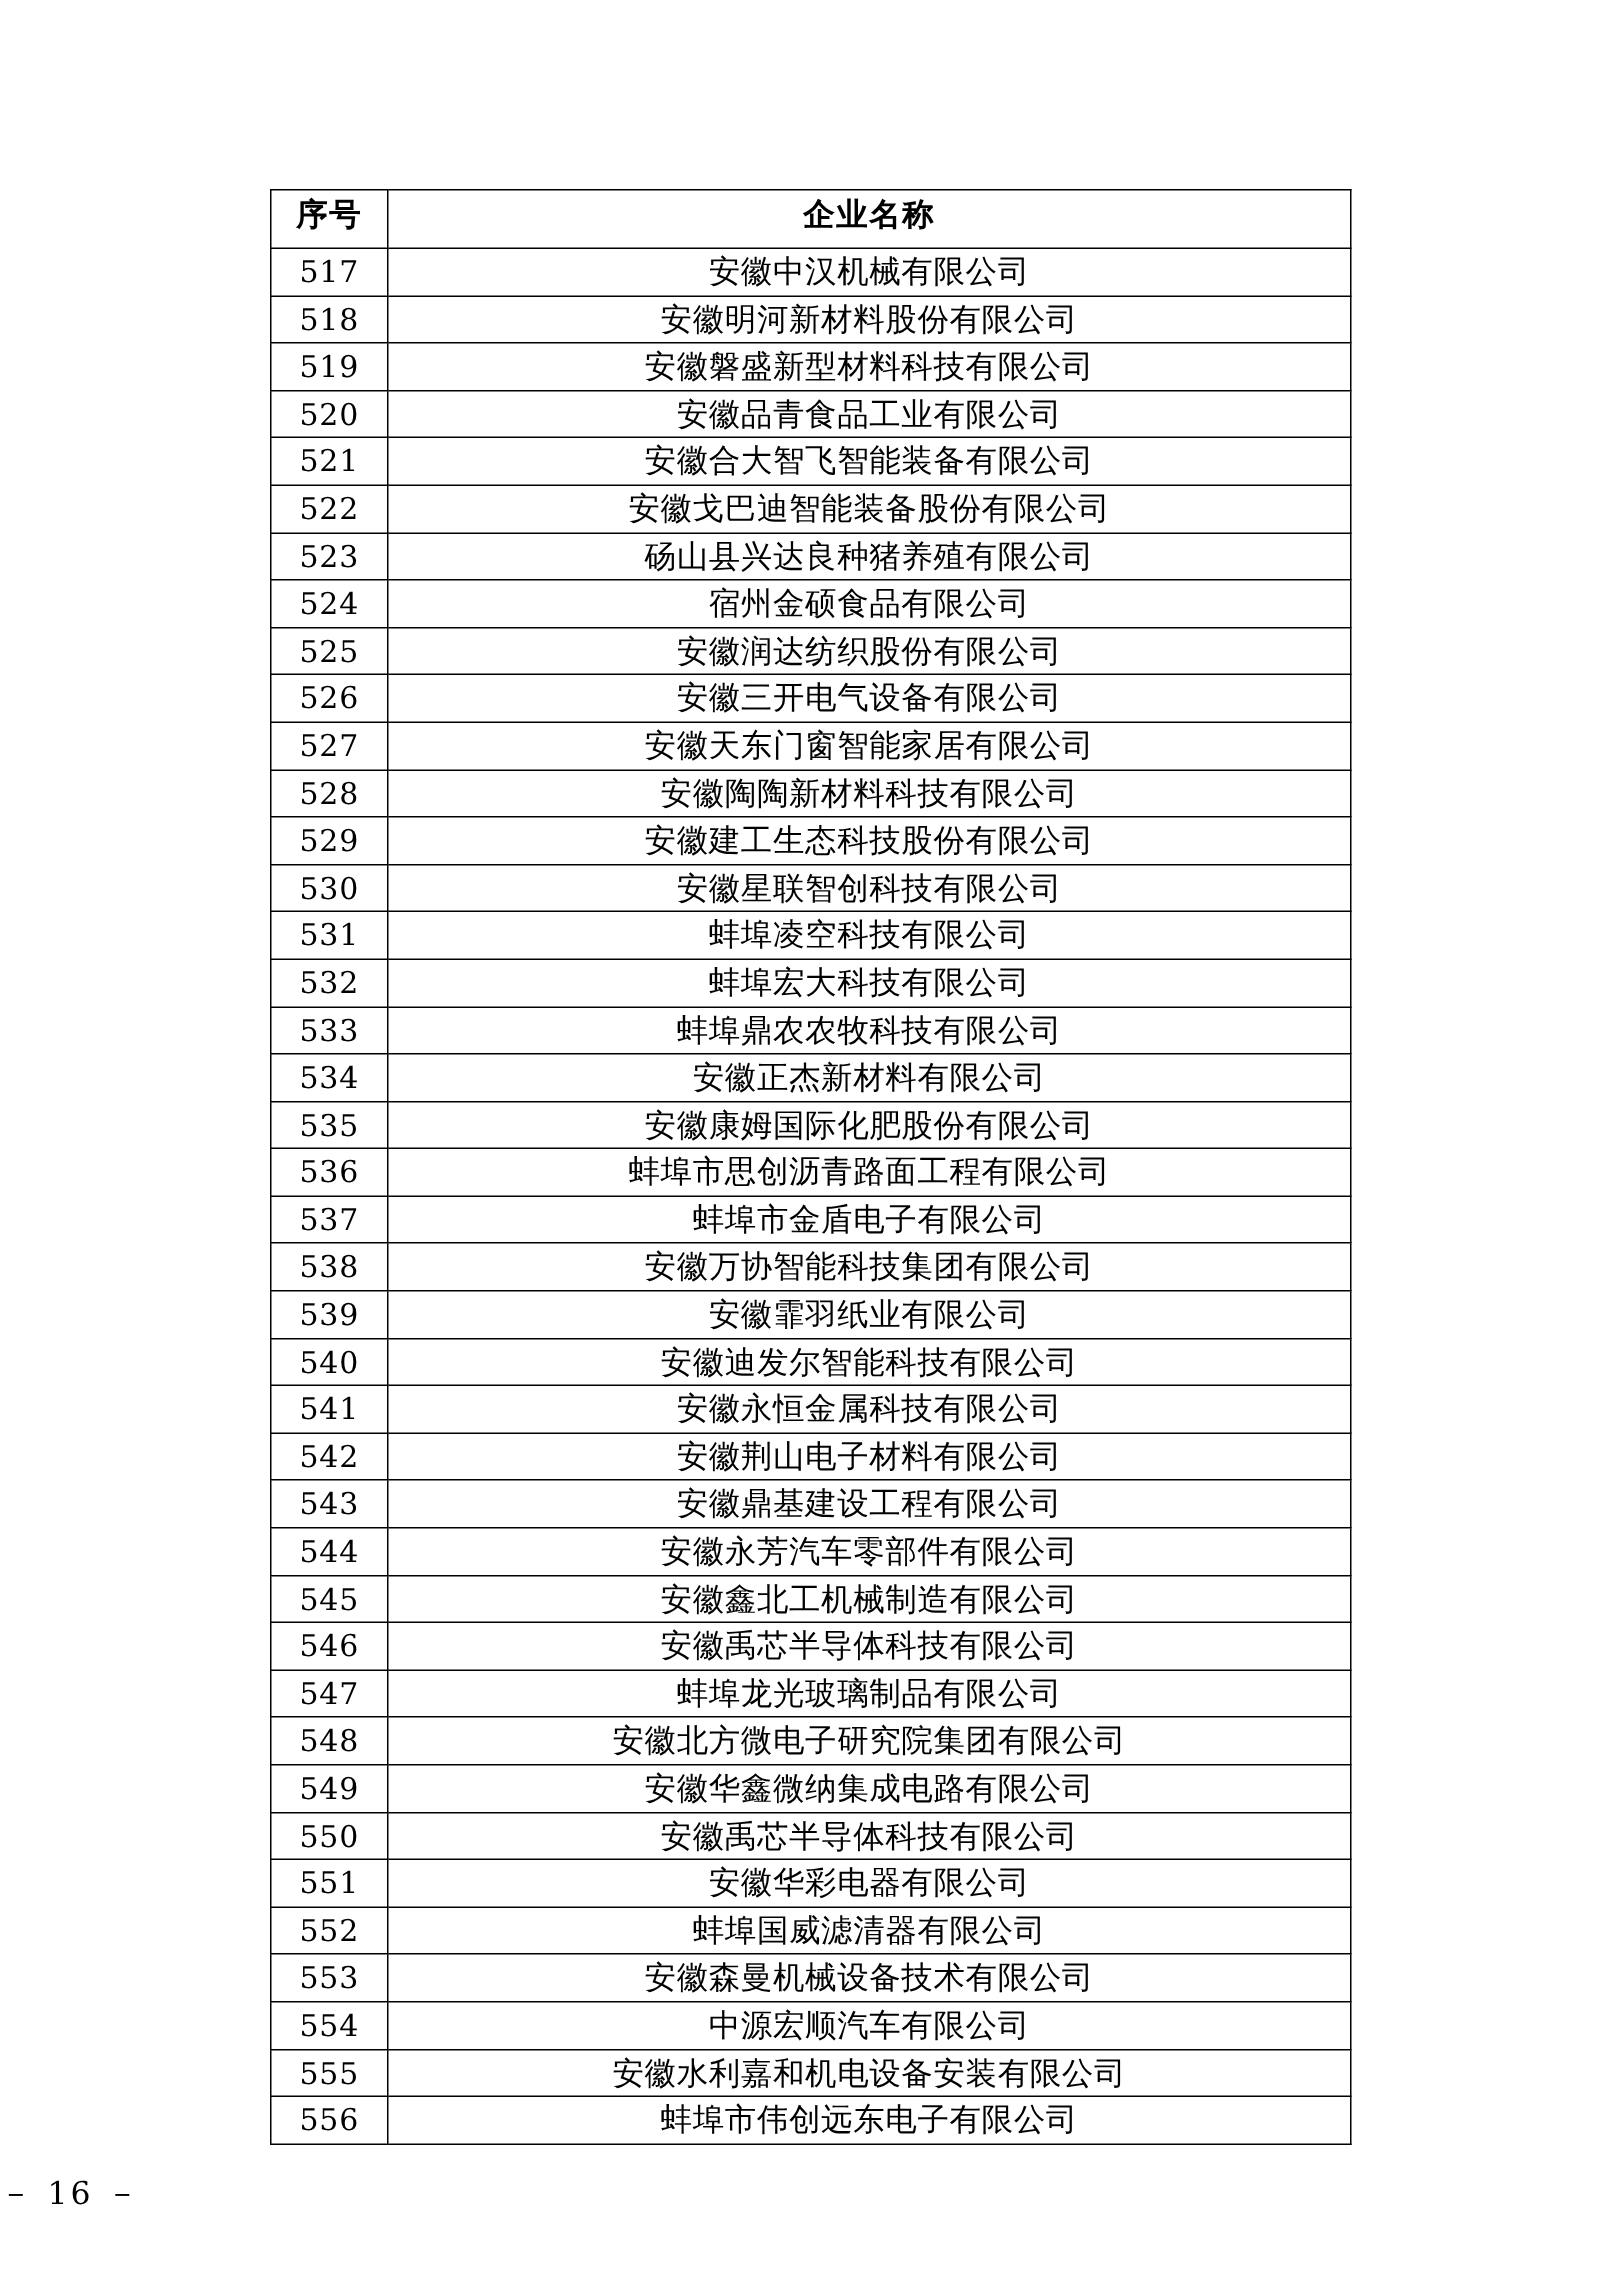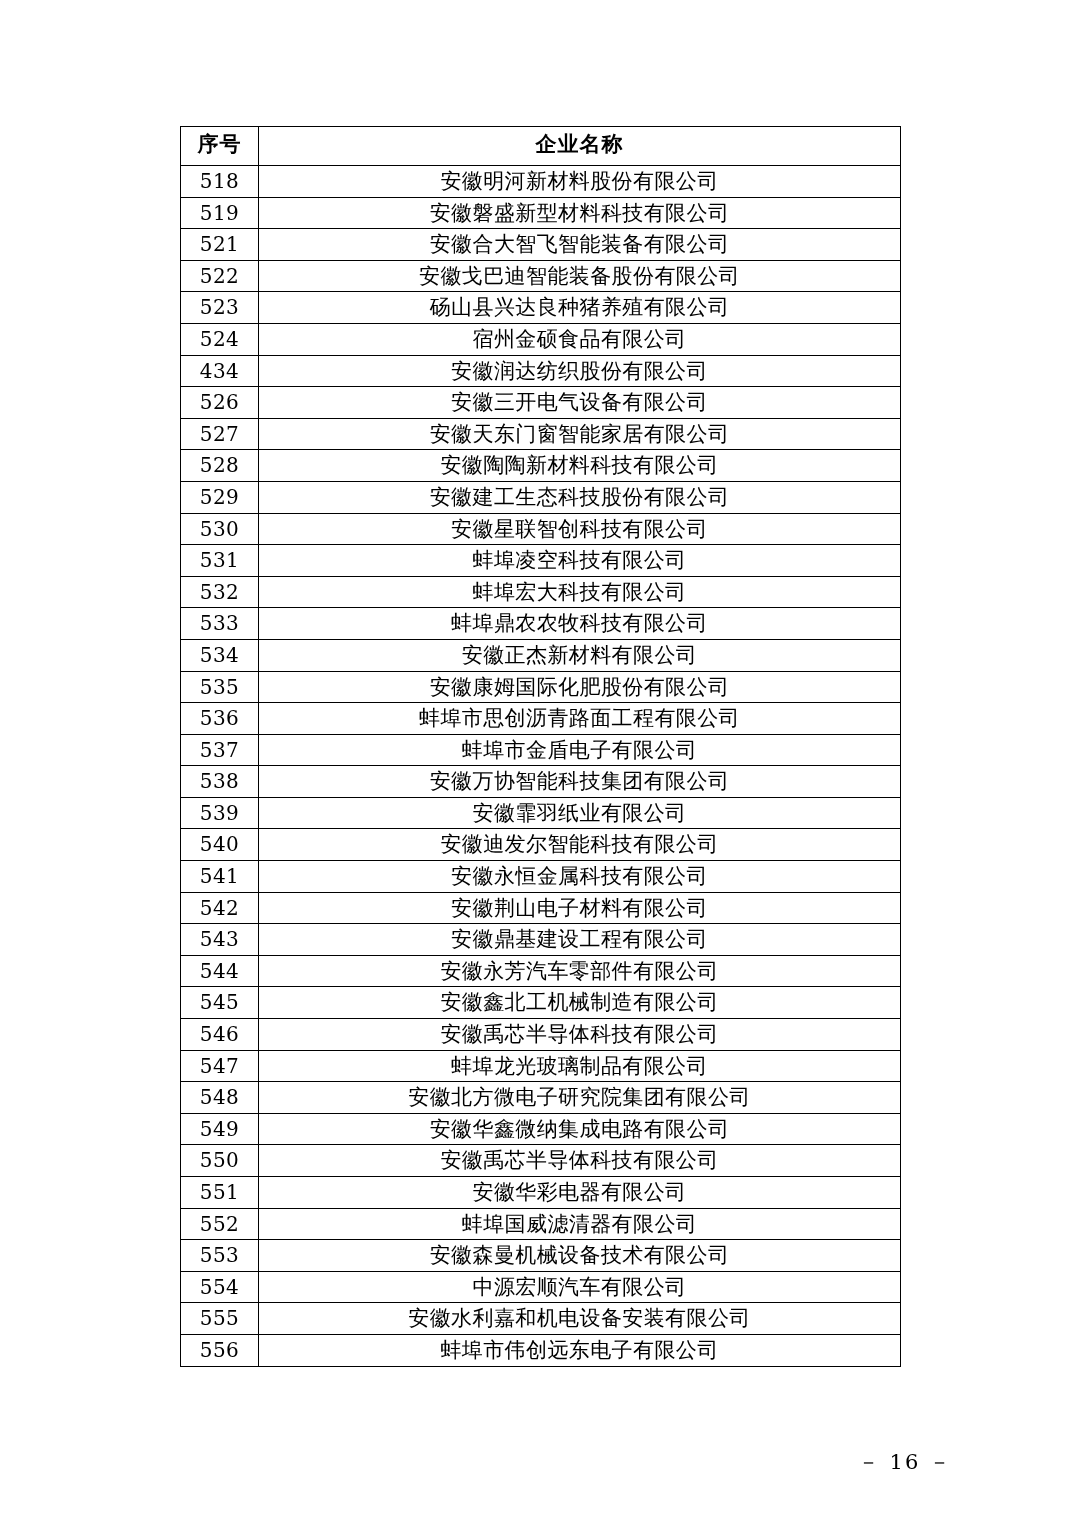--- a/index.html
+++ b/index.html
@@ -68,21 +68,21 @@
   td.cell-name {
     font-size: 21px;
     letter-spacing: 0.4px;
   }
 
   .footer {
     position: absolute;
     left: 0;
     top: 1448px;
     width: 952px;
-    text-align: right;
+    text-align: left;
     font-size: 21px;
     font-family: "DejaVu Serif", "Liberation Serif", serif;
     letter-spacing: 2px;
   }
 </style>
 </head>
 <body>
 
 <div class="page">
 
@@ -93,45 +93,53 @@
         <col class="c-name">
       </colgroup>
       <thead>
         <tr>
           <th class="th-index">序号</th>
           <th class="th-name">企业名称</th>
         </tr>
       </thead>
       <tbody id="table-body">
           <tr>
+            <td class="cell-index">517</td>
+            <td class="cell-name">安徽中汉机械有限公司</td>
+          </tr>
+          <tr>
             <td class="cell-index">518</td>
             <td class="cell-name">安徽明河新材料股份有限公司</td>
           </tr>
           <tr>
             <td class="cell-index">519</td>
             <td class="cell-name">安徽磐盛新型材料科技有限公司</td>
           </tr>
           <tr>
+            <td class="cell-index">520</td>
+            <td class="cell-name">安徽品青食品工业有限公司</td>
+          </tr>
+          <tr>
             <td class="cell-index">521</td>
             <td class="cell-name">安徽合大智飞智能装备有限公司</td>
           </tr>
           <tr>
             <td class="cell-index">522</td>
             <td class="cell-name">安徽戈巴迪智能装备股份有限公司</td>
           </tr>
           <tr>
             <td class="cell-index">523</td>
             <td class="cell-name">砀山县兴达良种猪养殖有限公司</td>
           </tr>
           <tr>
             <td class="cell-index">524</td>
             <td class="cell-name">宿州金硕食品有限公司</td>
           </tr>
           <tr>
-            <td class="cell-index">434</td>
+            <td class="cell-index">525</td>
             <td class="cell-name">安徽润达纺织股份有限公司</td>
           </tr>
           <tr>
             <td class="cell-index">526</td>
             <td class="cell-name">安徽三开电气设备有限公司</td>
           </tr>
           <tr>
             <td class="cell-index">527</td>
             <td class="cell-name">安徽天东门窗智能家居有限公司</td>
           </tr>

